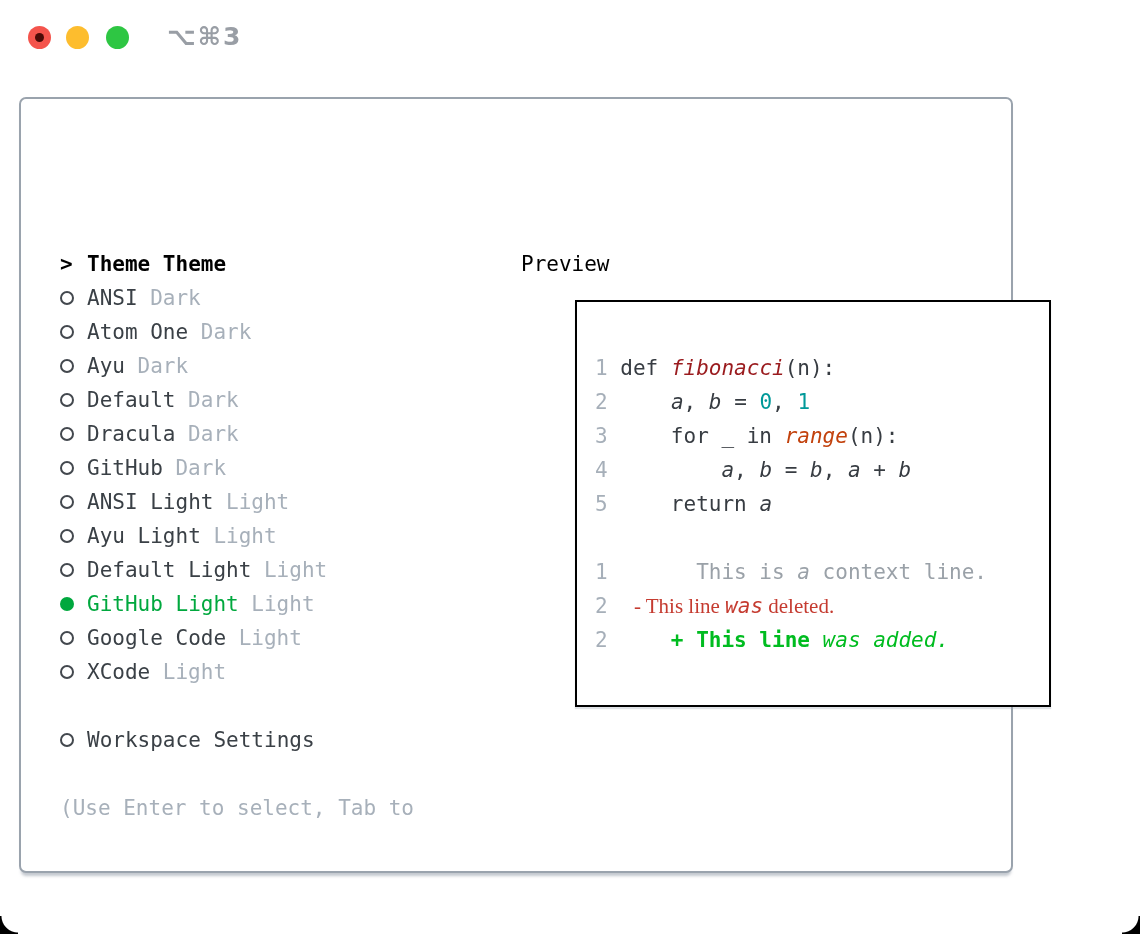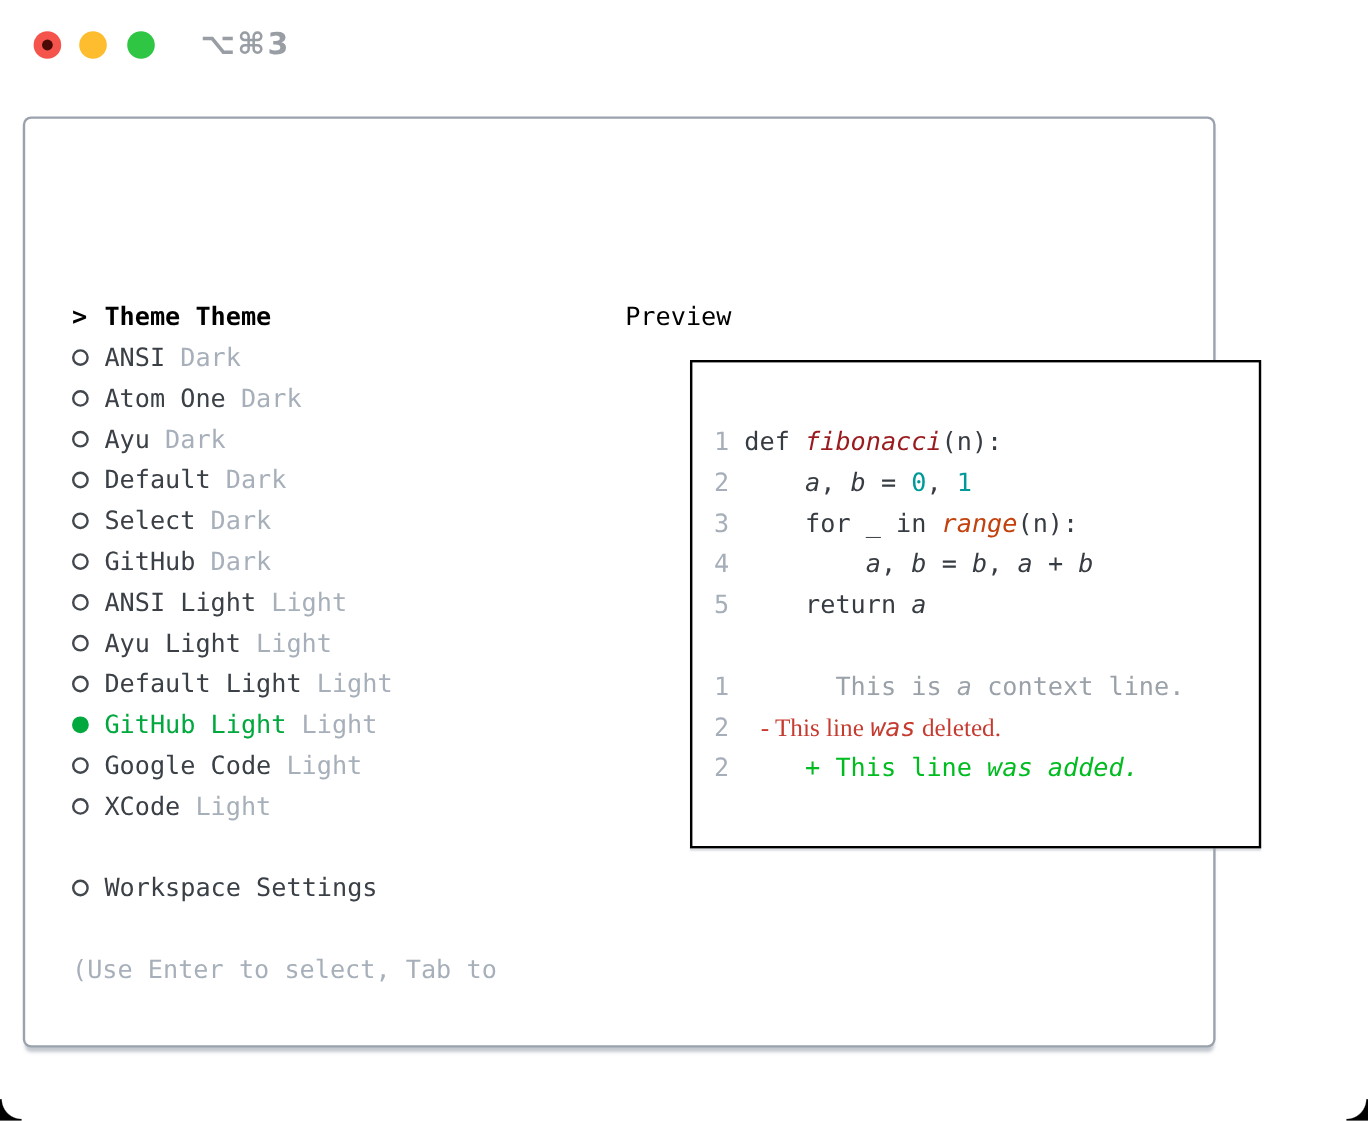--- a/index.html
+++ b/index.html
@@ -53,21 +53,21 @@
   .s-n{color:#a6afb9;}
   .s-c{color:#373c42;}
   .s-ci{color:#373c42;font-style:italic;}
   .s-f{color:#9a1b1e;font-style:italic;}
   .s-l{color:#009999;}
   .s-b{color:#c2410c;font-style:italic;}
   .s-x{color:#9aa1a8;text-align:center;}
   .s-xi{color:#9aa1a8;font-style:italic;}
   .s-d{color:#c53b30;font-family:Liberation Serif, serif;}
   .s-di{color:#c53b30;font-style:italic;}
-  .s-a{color:#00bc20;}
+  .s-a{color:#00bc20;font-weight:bold;}
   .s-ai{color:#00bc20;font-style:italic;}
   
   .corner{position:absolute;bottom:0;width:18px;height:18px;}
   .corner-bl{left:0;background:radial-gradient(circle at 100% 0, rgba(0,0,0,0) 16px, #000 17px);}
   .corner-br{right:0;background:radial-gradient(circle at 0 0, rgba(0,0,0,0) 16px, #000 17px);}
 </style>
 </head>
 <body>
 
 <div class="light light-close"></div>
@@ -81,21 +81,21 @@
     <div class="mrow hdr">
       <span class="marker chev">&gt;</span>
       <span class="label">Theme Theme</span>
     </div>
 
     <div>
         <div class="mrow"><span class="marker"><span class="dot"></span></span><span class="label">ANSI</span><span class="suffix">Dark</span></div>
         <div class="mrow"><span class="marker"><span class="dot"></span></span><span class="label">Atom One</span><span class="suffix">Dark</span></div>
         <div class="mrow"><span class="marker"><span class="dot"></span></span><span class="label">Ayu</span><span class="suffix">Dark</span></div>
         <div class="mrow"><span class="marker"><span class="dot"></span></span><span class="label">Default</span><span class="suffix">Dark</span></div>
-        <div class="mrow"><span class="marker"><span class="dot"></span></span><span class="label">Select</span><span class="suffix">Dark</span></div>
+        <div class="mrow"><span class="marker"><span class="dot"></span></span><span class="label">Dracula</span><span class="suffix">Dark</span></div>
         <div class="mrow"><span class="marker"><span class="dot"></span></span><span class="label">GitHub</span><span class="suffix">Dark</span></div>
         <div class="mrow"><span class="marker"><span class="dot"></span></span><span class="label">ANSI Light</span><span class="suffix">Light</span></div>
         <div class="mrow"><span class="marker"><span class="dot"></span></span><span class="label">Ayu Light</span><span class="suffix">Light</span></div>
         <div class="mrow"><span class="marker"><span class="dot"></span></span><span class="label">Default Light</span><span class="suffix">Light</span></div>
         <div class="mrow sel"><span class="marker"><span class="dot on"></span></span><span class="label">GitHub Light</span><span class="suffix">Light</span></div>
         <div class="mrow"><span class="marker"><span class="dot"></span></span><span class="label">Google Code</span><span class="suffix">Light</span></div>
         <div class="mrow"><span class="marker"><span class="dot"></span></span><span class="label">XCode</span><span class="suffix">Light</span></div>
       </div>
 
     <div class="spacer"></div>

